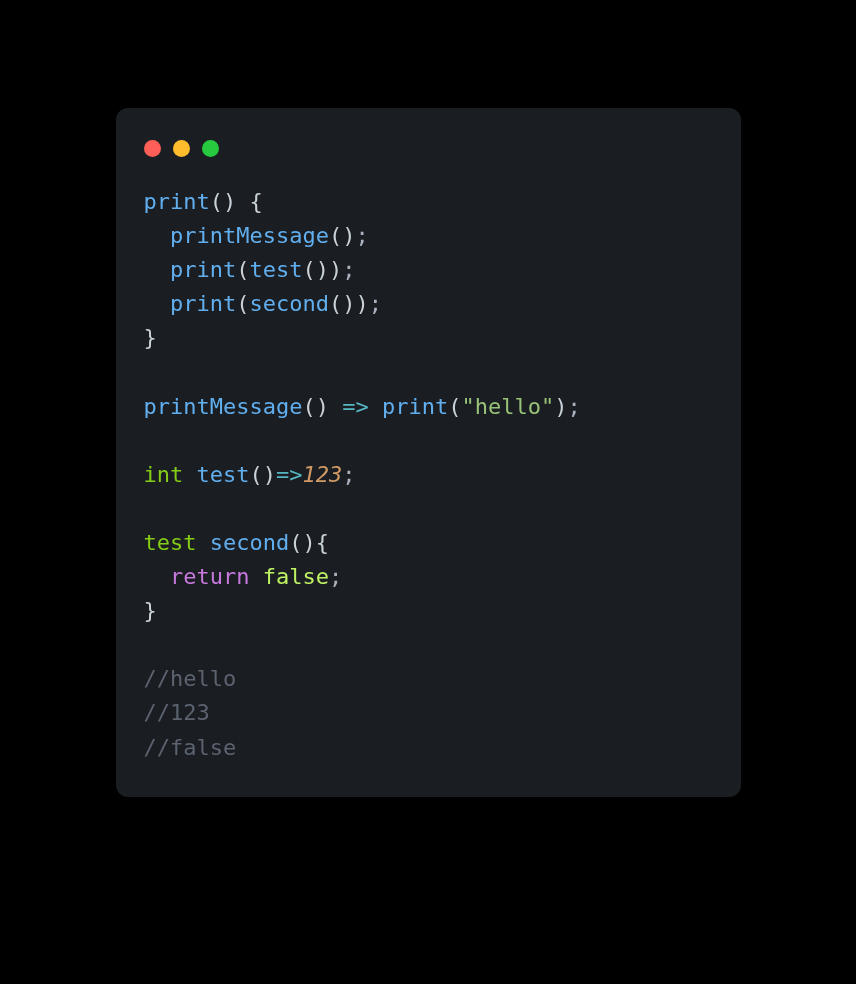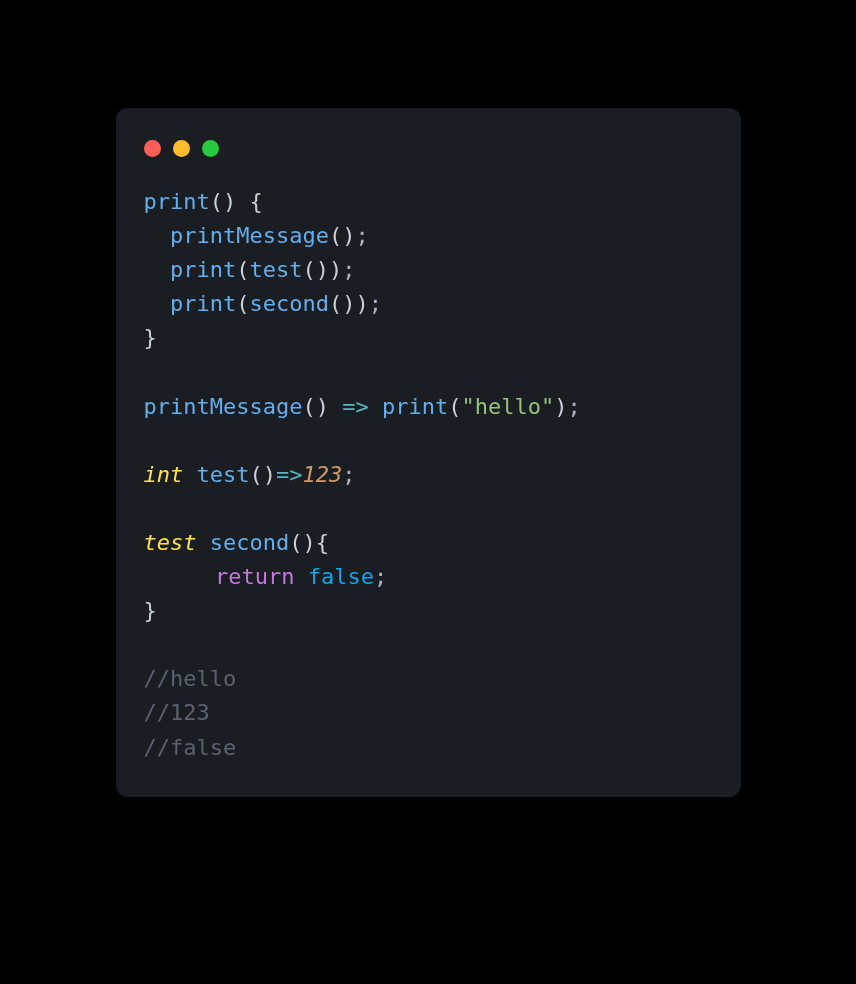--- a/index.html
+++ b/index.html
@@ -43,23 +43,23 @@
       white-space: pre;
       color: #aab2bf;
     }
     .fn { color: #61afef; }
     .paren { color: #c9d1d9; }
     .brace { color: #c9d1d9; }
     .punct { color: #aab2bf; }
     .arrow { color: #56b6c2; }
     .str { color: #98c379; }
     .num { color: #d19a66; font-style: italic; }
-    .type { color: #fde047; font-style: italic; }
-    .kw { color: #c678dd; margin-left: 45px; }
-    .lit { color: #0ea5e9; }
+    .type { color: #84cc16; }
+    .kw { color: #c678dd; }
+    .lit { color: #bef264; }
     .comment { color: #5c6370; }
     .plain { color: #aab2bf; }
   </style>
 </head>
 <body>
 
 <div class="window">
   <div class="titlebar">
     <div class="dot dot-red"></div>
     <div class="dot dot-yellow"></div>

